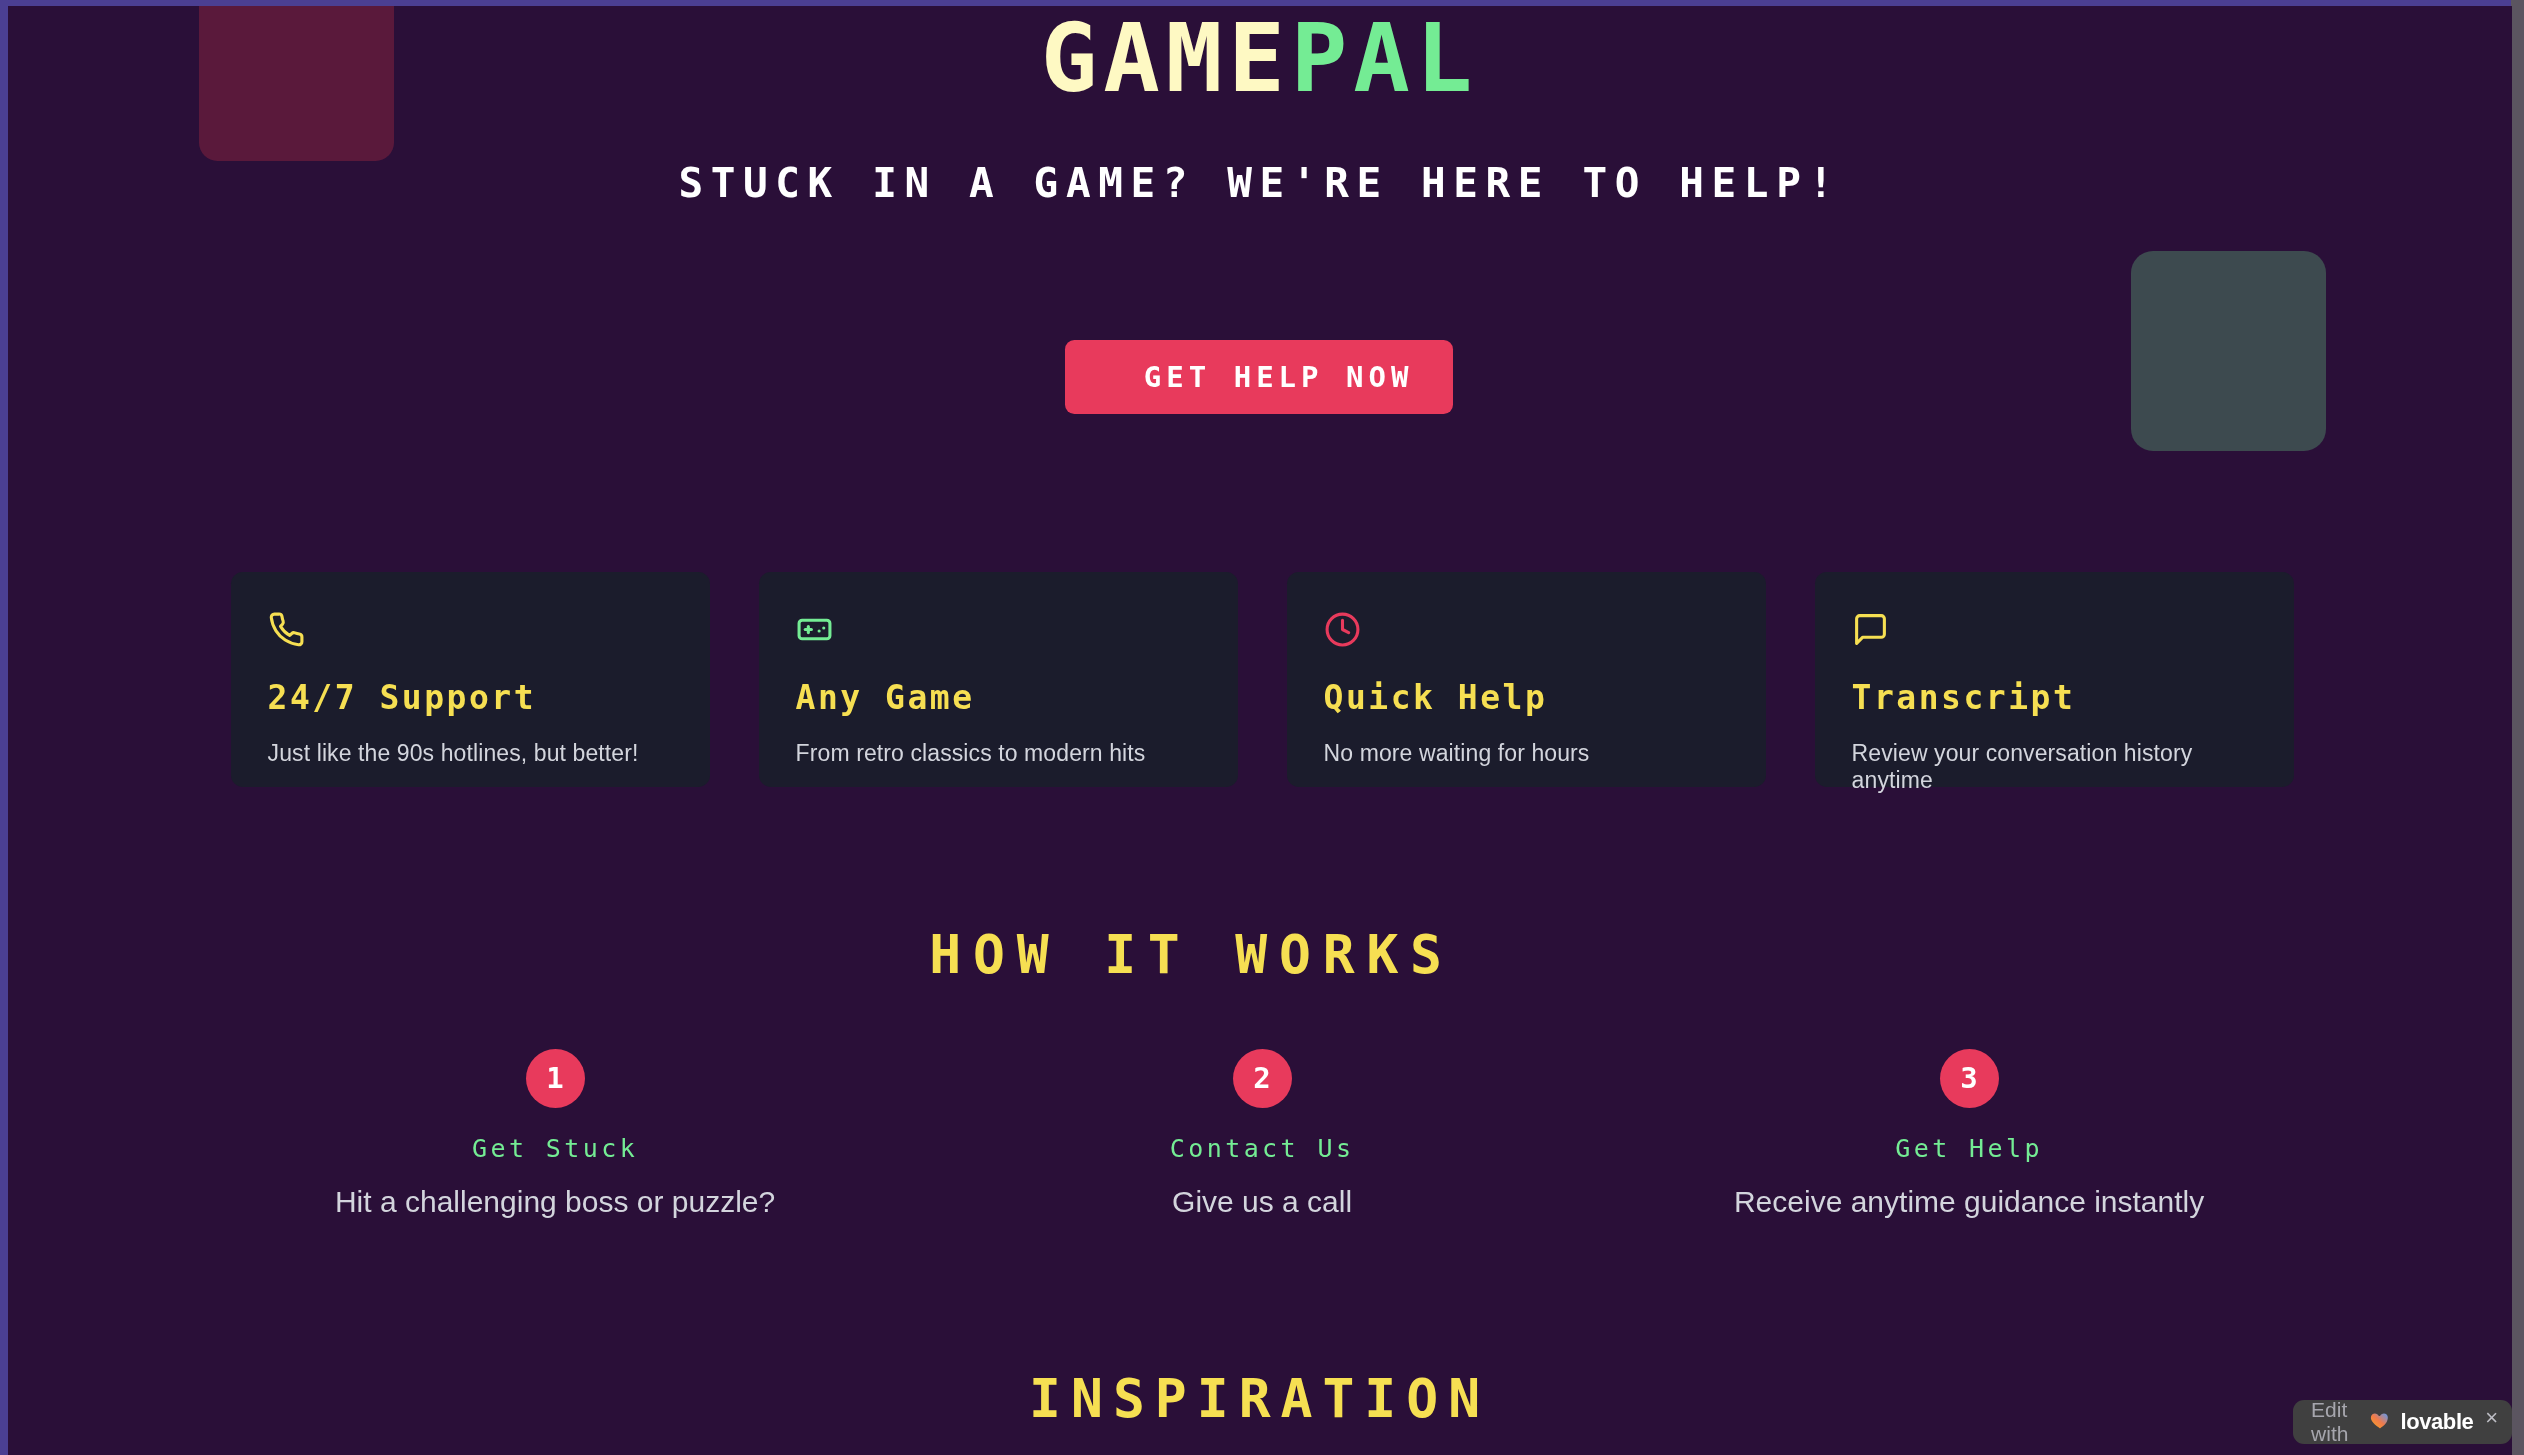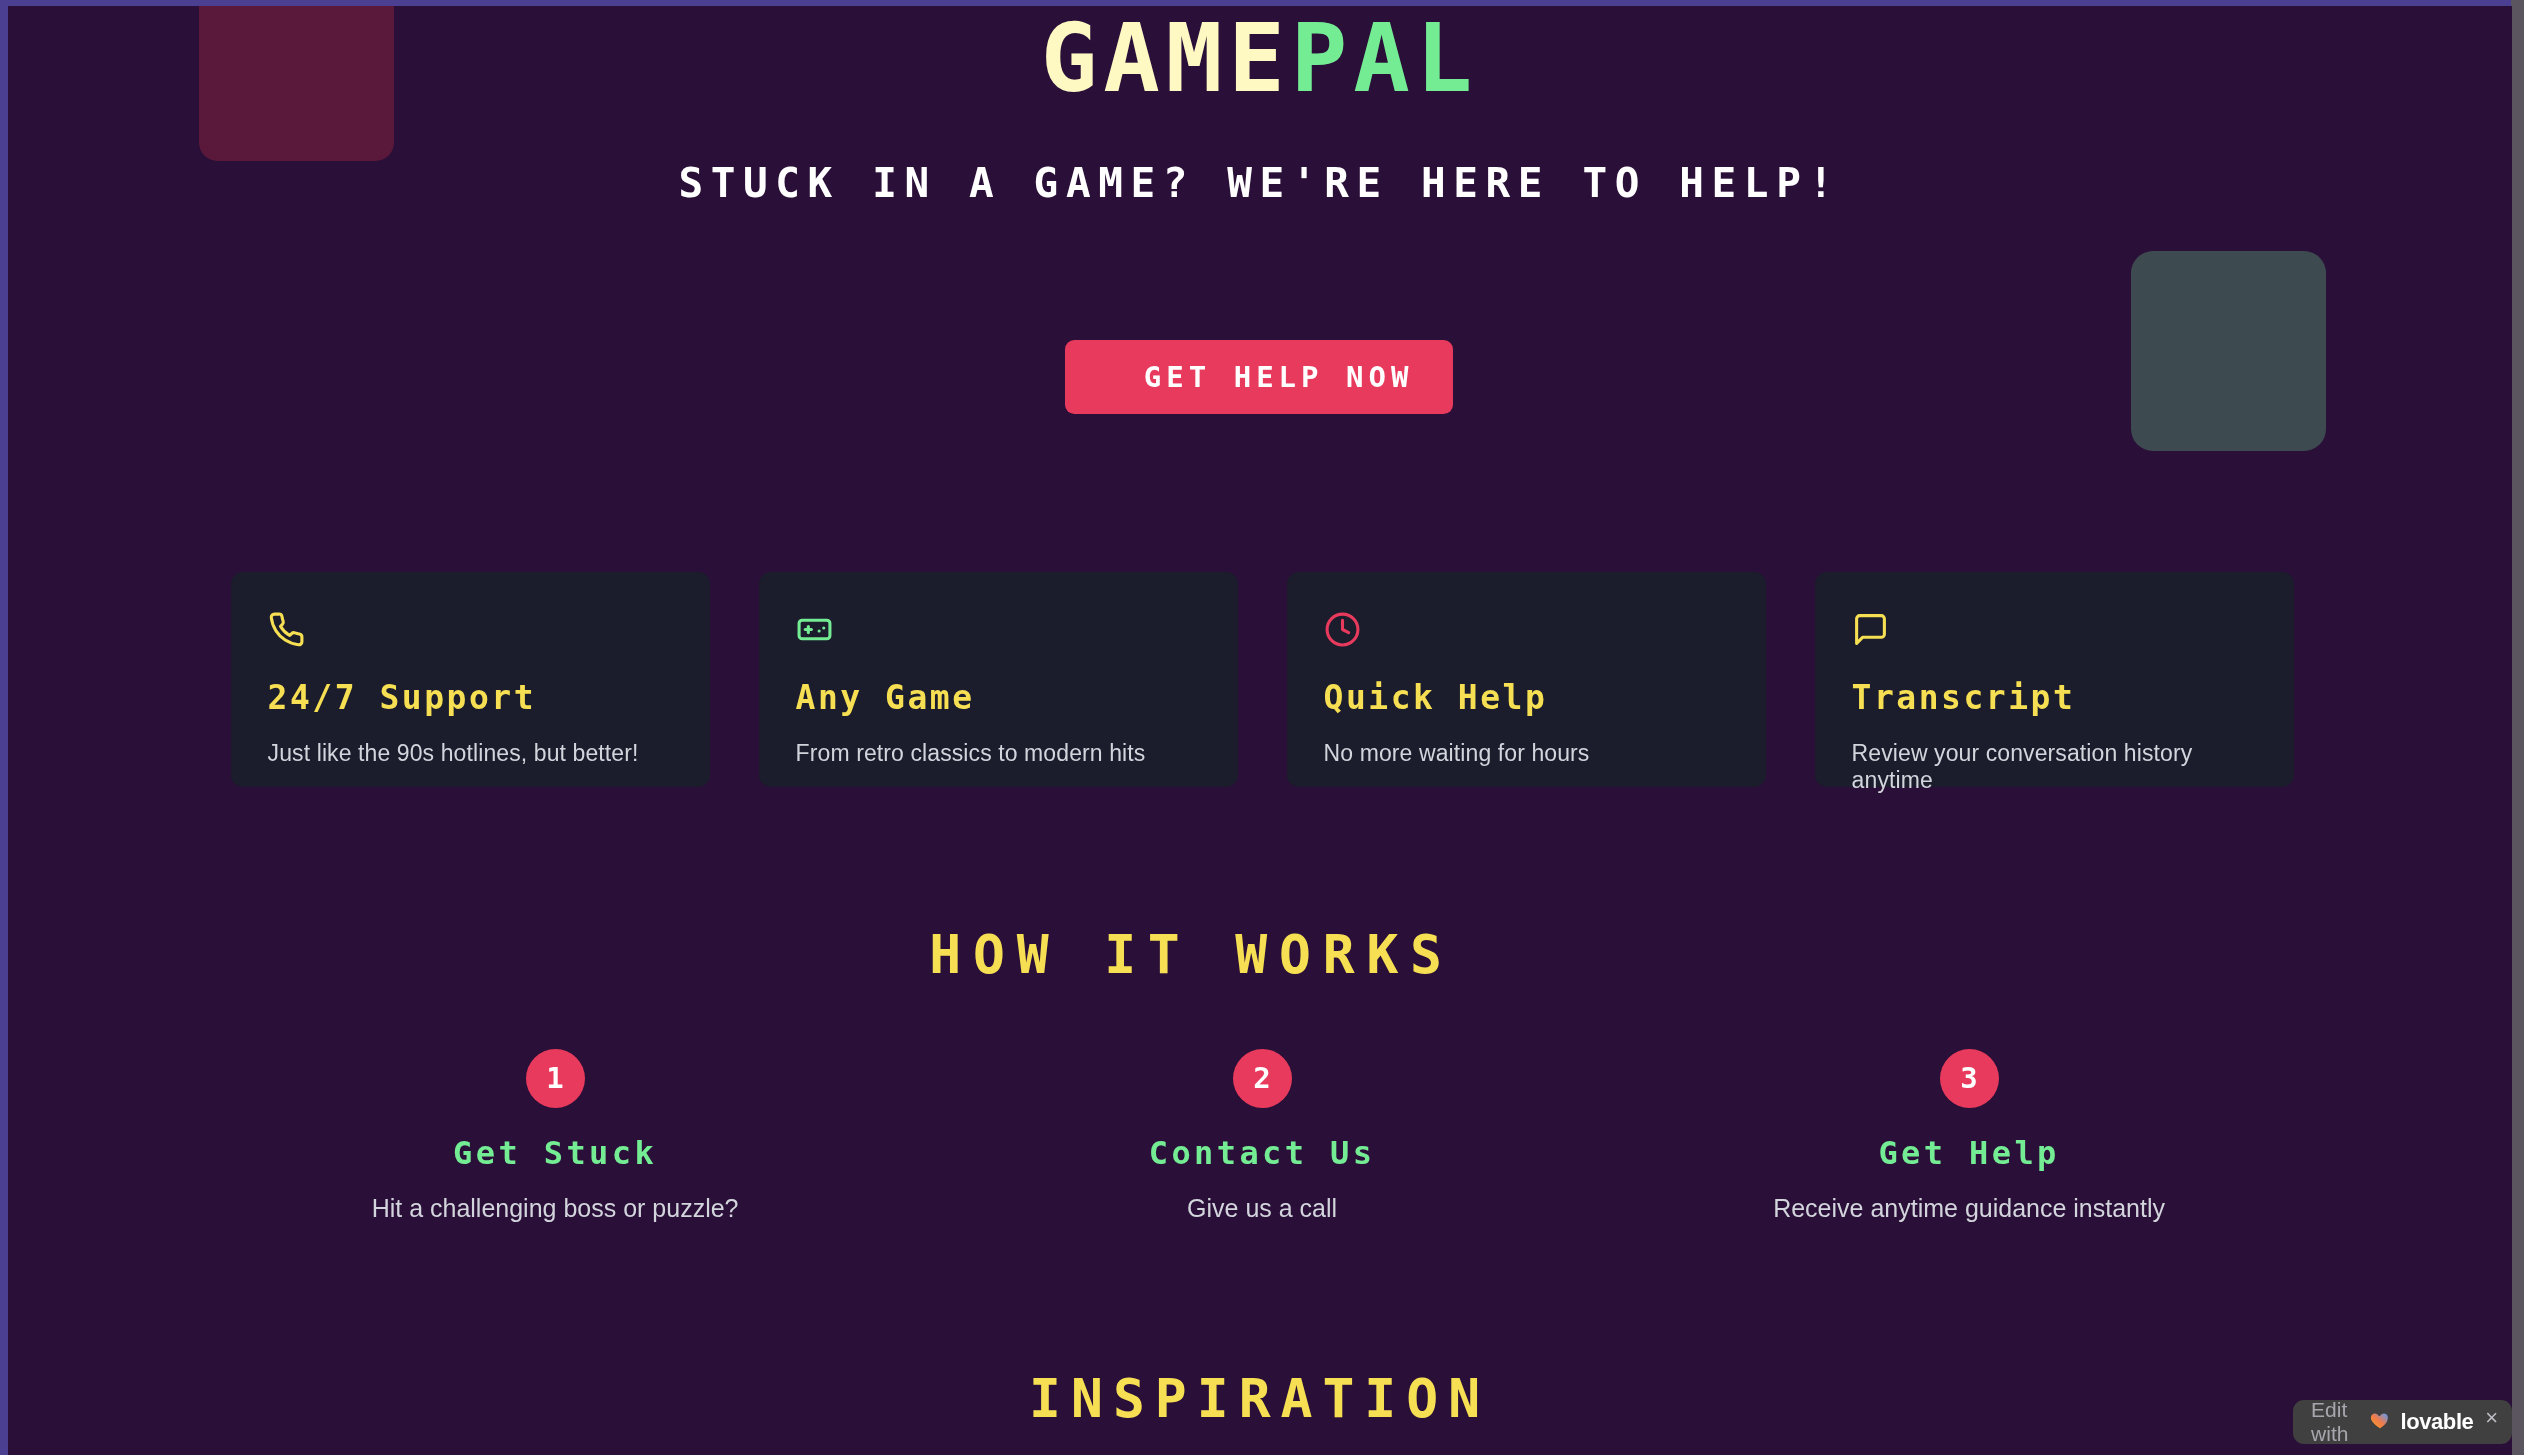--- a/index.html
+++ b/index.html
@@ -153,28 +153,28 @@
     border-radius:50%;
     background:#e83a5c;
     color:#ffffff;
     font-family:"DejaVu Sans Mono", monospace;
     font-weight:bold;
     font-size:29px;
     display:flex; align-items:center; justify-content:center;
   }
   .step-title {
     font-family:"DejaVu Sans Mono", monospace;
-    font-weight:bold;
-    font-size:32px;
+    font-weight:normal;
+    font-size:25px;
     letter-spacing:3.4px;
     color:#74ec94;
     margin-bottom:22px;
   }
   .step-desc {
-    font-size:25px;
+    font-size:30px;
     color:#d3d5dd;
   }
 
   
   #inspiration-heading {
     position:absolute;
     left:0; top:1362px; width:2504px;
     text-align:center;
     font-family:"DejaVu Sans Mono", monospace;
     font-weight:bold;

